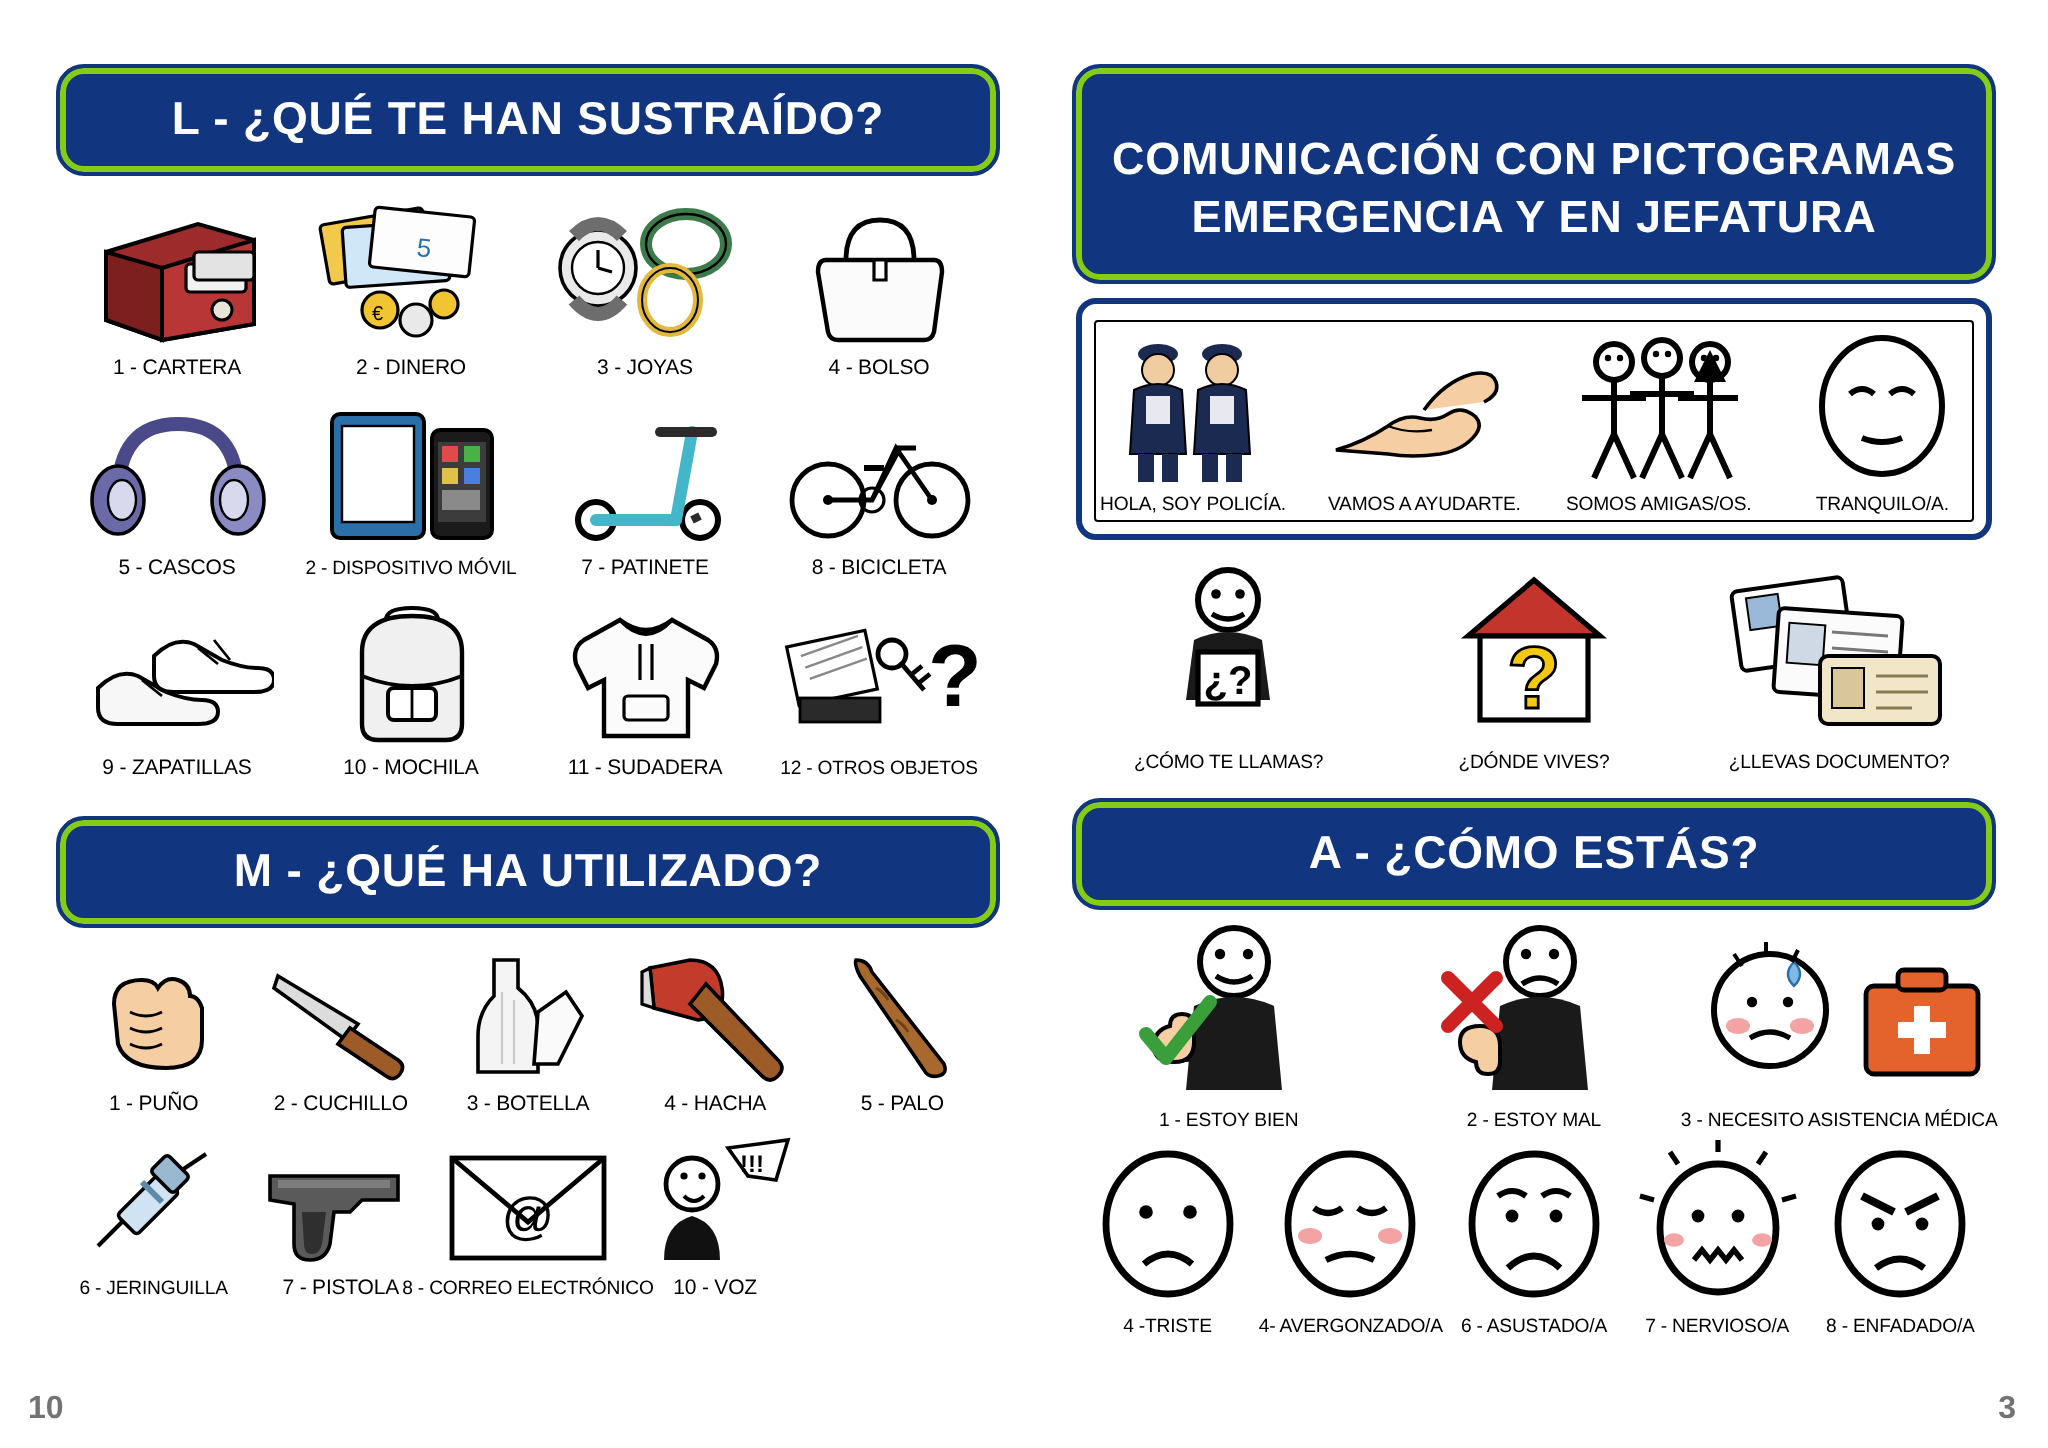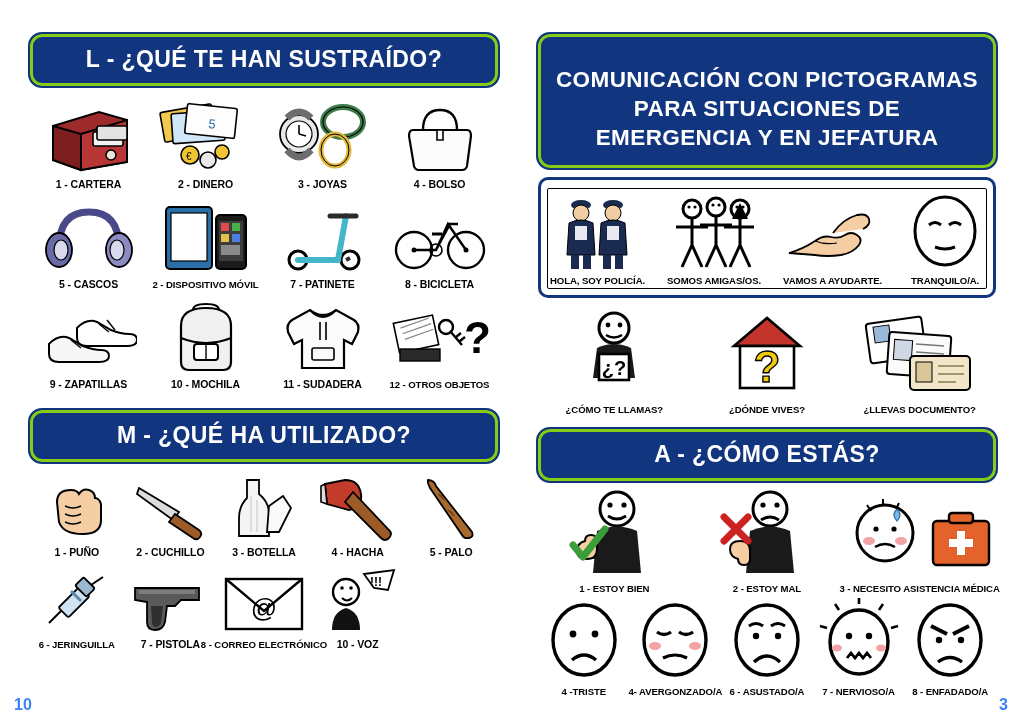--- a/index.html
+++ b/index.html
@@ -58,21 +58,21 @@
     align-items: center;
     justify-content: flex-end;
   }
   .cell .art {
     display: flex;
     align-items: flex-end;
     justify-content: center;
   }
   .cap {
     font-size: 10.5px;
-    font-weight: bold;
+    font-weight: normal;
     color: #000;
     text-align: center;
     margin-top: 4px;
     letter-spacing: -.1px;
     white-space: nowrap;
   }
   .cap.small { font-size: 9.6px; }
 
   
   .g4 .cell { width: 25%; }
@@ -111,21 +111,21 @@
   .feel5 { display: flex; margin-top: 4px; }
   .feel5 .cell { width: 20%; }
   .feel5 .art { height: 84px; }
 
   
   .pagenum {
     position: absolute;
     bottom: 10px;
     font-size: 16px;
     font-weight: bold;
-    color: #3b82f6;
+    color: #737373;
   }
   .pagenum.l { left: 14px; }
   .pagenum.r { right: 16px; }
 
   svg { display: block; }
 </style>
 </head>
 <body>
 
 <div class="page">
@@ -419,21 +419,20 @@
         </div>
       </div>
 
       <div class="pagenum l">10</div>
     </div>
 
     <div class="leaf right">
 
       <div class="banner big">
         <div>COMUNICACIÓN CON PICTOGRAMAS</div>
-        <div>PARA SITUACIONES DE</div>
         <div>EMERGENCIA Y EN JEFATURA</div>
       </div>
 
       <div class="whitebox">
         <div class="innerline">
 
           <div class="cell">
             <div class="art">
               <svg width="90" height="78" viewBox="0 0 90 78">
                 <g>
@@ -453,20 +452,31 @@
                   <rect x="54" y="33" width="12" height="14" fill="#e8e8f0"></rect>
                 </g>
               </svg>
             </div>
             <div class="cap small">HOLA, SOY POLICÍA.</div>
           </div>
 
           <div class="cell">
             <div class="art">
               <svg width="96" height="78" viewBox="0 0 96 78">
+                <path d="M4 60 q14 -4 26 -12 q8 -6 16 -4 q8 2 14 -2 q6 -4 12 0 q6 4 2 10 q-6 8 -18 10 q-14 2 -26 0 Z" fill="#f5cfa3" stroke="#000" stroke-width="1.8"></path>
+                <path d="M48 40 q10 -14 24 -18 q10 -2 12 4 q2 6 -6 10" fill="#f5cfa3" stroke="#000" stroke-width="1.8"></path>
+                <path d="M30 48 q10 4 22 2" fill="none" stroke="#000" stroke-width="1.2"></path>
+              </svg>
+            </div>
+            <div class="cap small">VAMOS A AYUDARTE.</div>
+          </div>
+
+          <div class="cell">
+            <div class="art">
+              <svg width="96" height="78" viewBox="0 0 96 78">
                 <g stroke="#000" stroke-width="3" fill="none">
                   <circle cx="26" cy="16" r="9" fill="#fff"></circle>
                   <path d="M26 25 L26 52 M10 34 L42 34 M26 52 L16 74 M26 52 L36 74"></path>
                   <circle cx="50" cy="14" r="9" fill="#fff"></circle>
                   <path d="M50 23 L50 52 M34 32 L66 32 M50 52 L40 74 M50 52 L60 74"></path>
                   <circle cx="74" cy="16" r="9" fill="#fff"></circle>
                   <path d="M74 25 L74 52 M58 34 L88 34 M74 52 L64 74 M74 52 L84 74"></path>
                 </g>
                 <circle cx="23" cy="14" r="1.6" fill="#000"></circle>
                   <circle cx="29" cy="14" r="1.6" fill="#000"></circle>
@@ -475,31 +485,20 @@
                 <circle cx="71" cy="14" r="1.6" fill="#000"></circle>
                   <circle cx="77" cy="14" r="1.6" fill="#000"></circle>
                 <path d="M66 26 L74 10 L82 26 Z" fill="#000"></path>
               </svg>
             </div>
             <div class="cap small">SOMOS AMIGAS/OS.</div>
           </div>
 
           <div class="cell">
             <div class="art">
-              <svg width="96" height="78" viewBox="0 0 96 78">
-                <path d="M4 60 q14 -4 26 -12 q8 -6 16 -4 q8 2 14 -2 q6 -4 12 0 q6 4 2 10 q-6 8 -18 10 q-14 2 -26 0 Z" fill="#f5cfa3" stroke="#000" stroke-width="1.8"></path>
-                <path d="M48 40 q10 -14 24 -18 q10 -2 12 4 q2 6 -6 10" fill="#f5cfa3" stroke="#000" stroke-width="1.8"></path>
-                <path d="M30 48 q10 4 22 2" fill="none" stroke="#000" stroke-width="1.2"></path>
-              </svg>
-            </div>
-            <div class="cap small">VAMOS A AYUDARTE.</div>
-          </div>
-
-          <div class="cell">
-            <div class="art">
               <svg width="84" height="78" viewBox="0 0 84 78">
                 <ellipse cx="42" cy="38" rx="30" ry="34" fill="#fff" stroke="#000" stroke-width="3"></ellipse>
                 <path d="M26 32 q6 -5 12 0" fill="none" stroke="#000" stroke-width="3"></path>
                 <path d="M46 32 q6 -5 12 0" fill="none" stroke="#000" stroke-width="3"></path>
                 <path d="M32 54 q10 4 20 0" fill="none" stroke="#000" stroke-width="3"></path>
               </svg>
             </div>
             <div class="cap small">TRANQUILO/A.</div>
           </div>
 

